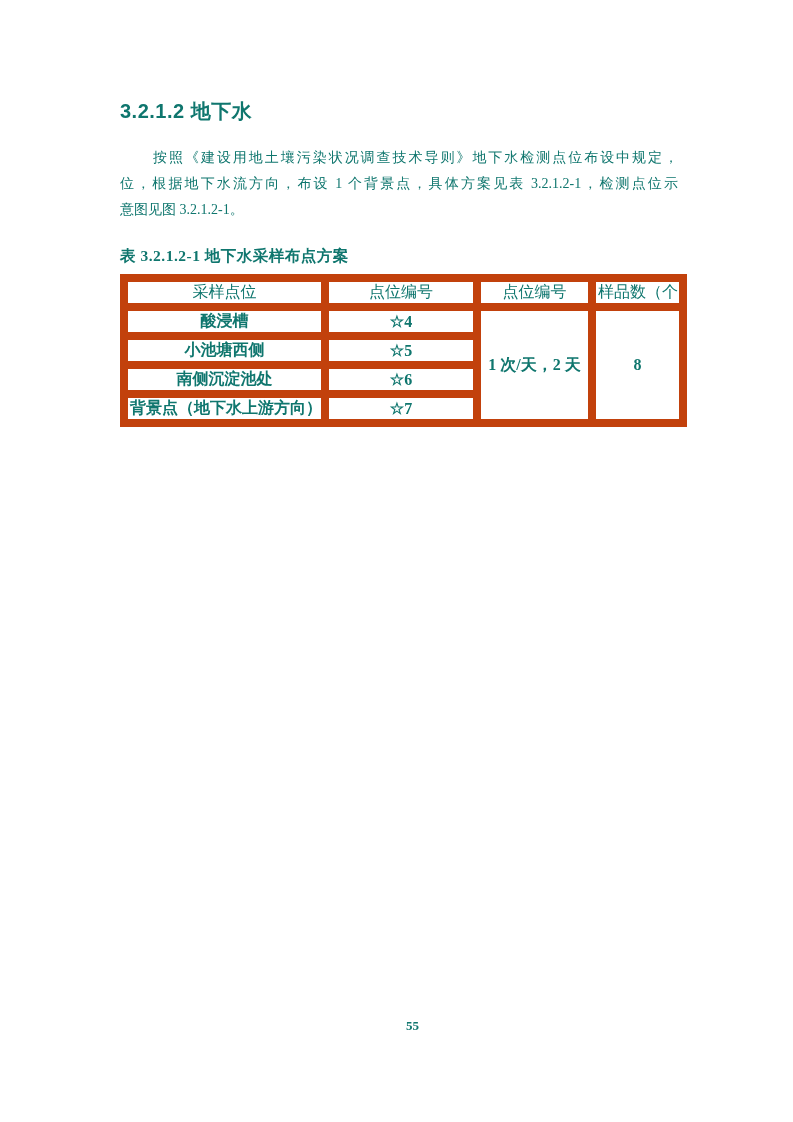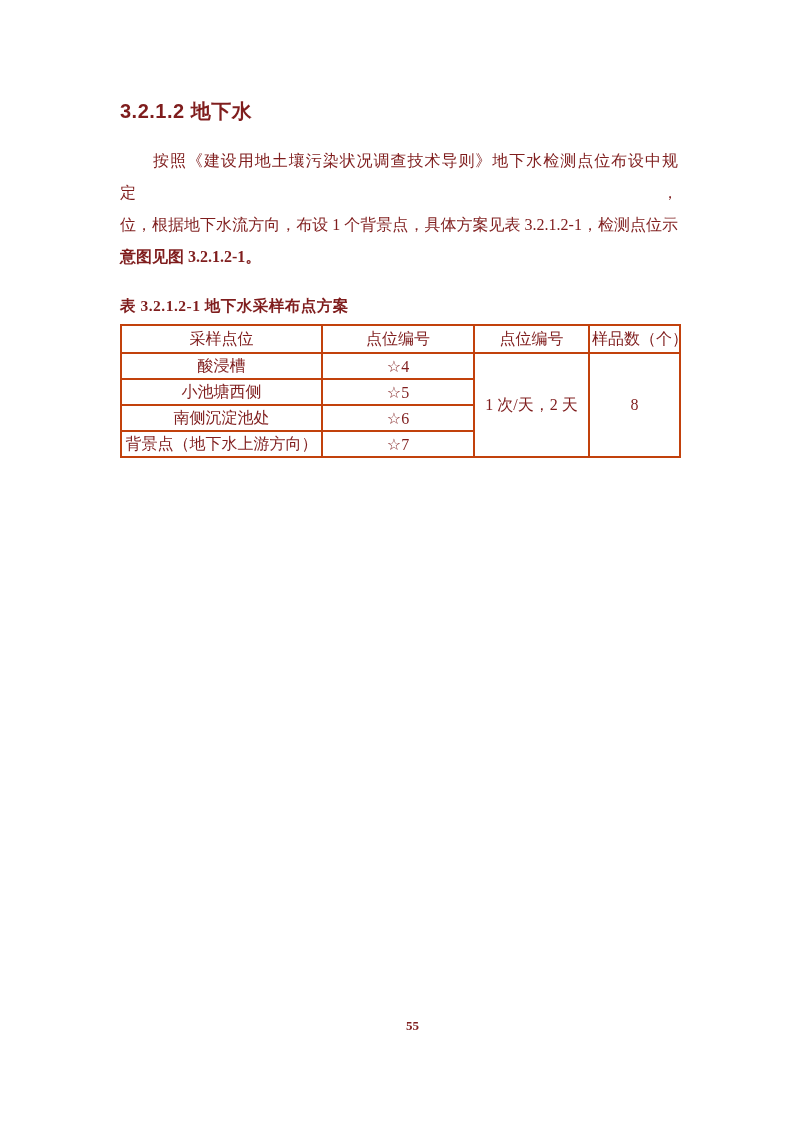--- a/index.html
+++ b/index.html
@@ -2,21 +2,21 @@
 <html><head>
 <meta charset="utf-8">
 <style>
   * { margin: 0; padding: 0; box-sizing: border-box; }
   html, body { background: #ffffff; }
   .page {
     position: relative;
     width: 793px;
     height: 1122px;
     background: #ffffff;
-    color: #7f1d1d;
+    color: #0f766e;
     font-family: "Liberation Serif", "DejaVu Serif", serif;
     overflow: hidden;
   }
   .content {
     position: absolute;
     left: 120px;
     top: 0;
     width: 558px;
   }
   .heading {
@@ -24,59 +24,58 @@
     font-family: "Liberation Sans", "DejaVu Sans", sans-serif;
     font-weight: bold;
     font-size: 20px;
     line-height: 30px;
     letter-spacing: 0.5px;
     white-space: nowrap;
   }
   .heading .num { margin-right: 6px; }
   .paragraph {
     margin-top: 19px;
-    font-size: 16px;
-    line-height: 32px;
+    font-size: 14px;
+    line-height: 26px;
   }
   .paragraph .line {
     text-align: justify;
     text-align-last: justify;
   }
   .paragraph .line.indent { text-indent: 33px; }
   .paragraph .line.last {
     text-align: left;
     text-align-last: left;
-    font-weight: bold;
   }
   .table-caption {
     margin-top: 21px;
     font-weight: bold;
     font-size: 15.5px;
     line-height: 24px;
     text-align: left;
     letter-spacing: 0.5px;
   }
   table.sampling {
     margin-top: 6px;
     width: 559px;
     border-collapse: collapse;
     table-layout: fixed;
   }
   table.sampling th, table.sampling td {
-    border: 2px solid #c2410c;
+    border: 8px solid #c2410c;
     font-weight: normal;
     font-size: 16px;
     text-align: center;
     vertical-align: middle;
     padding: 0 2px;
     overflow: hidden;
     white-space: nowrap;
   }
   table.sampling th { height: 28px; }
-  table.sampling td { height: 26px; }
+  table.sampling td { height: 26px; font-weight: bold; }
   col.c1 { width: 201px; }
   col.c2 { width: 152px; }
   col.c3 { width: 115px; }
   col.c4 { width: 91px; }
   .page-number {
     position: absolute;
     left: 16px;
     top: 1018px;
     width: 100%;
     text-align: center;

